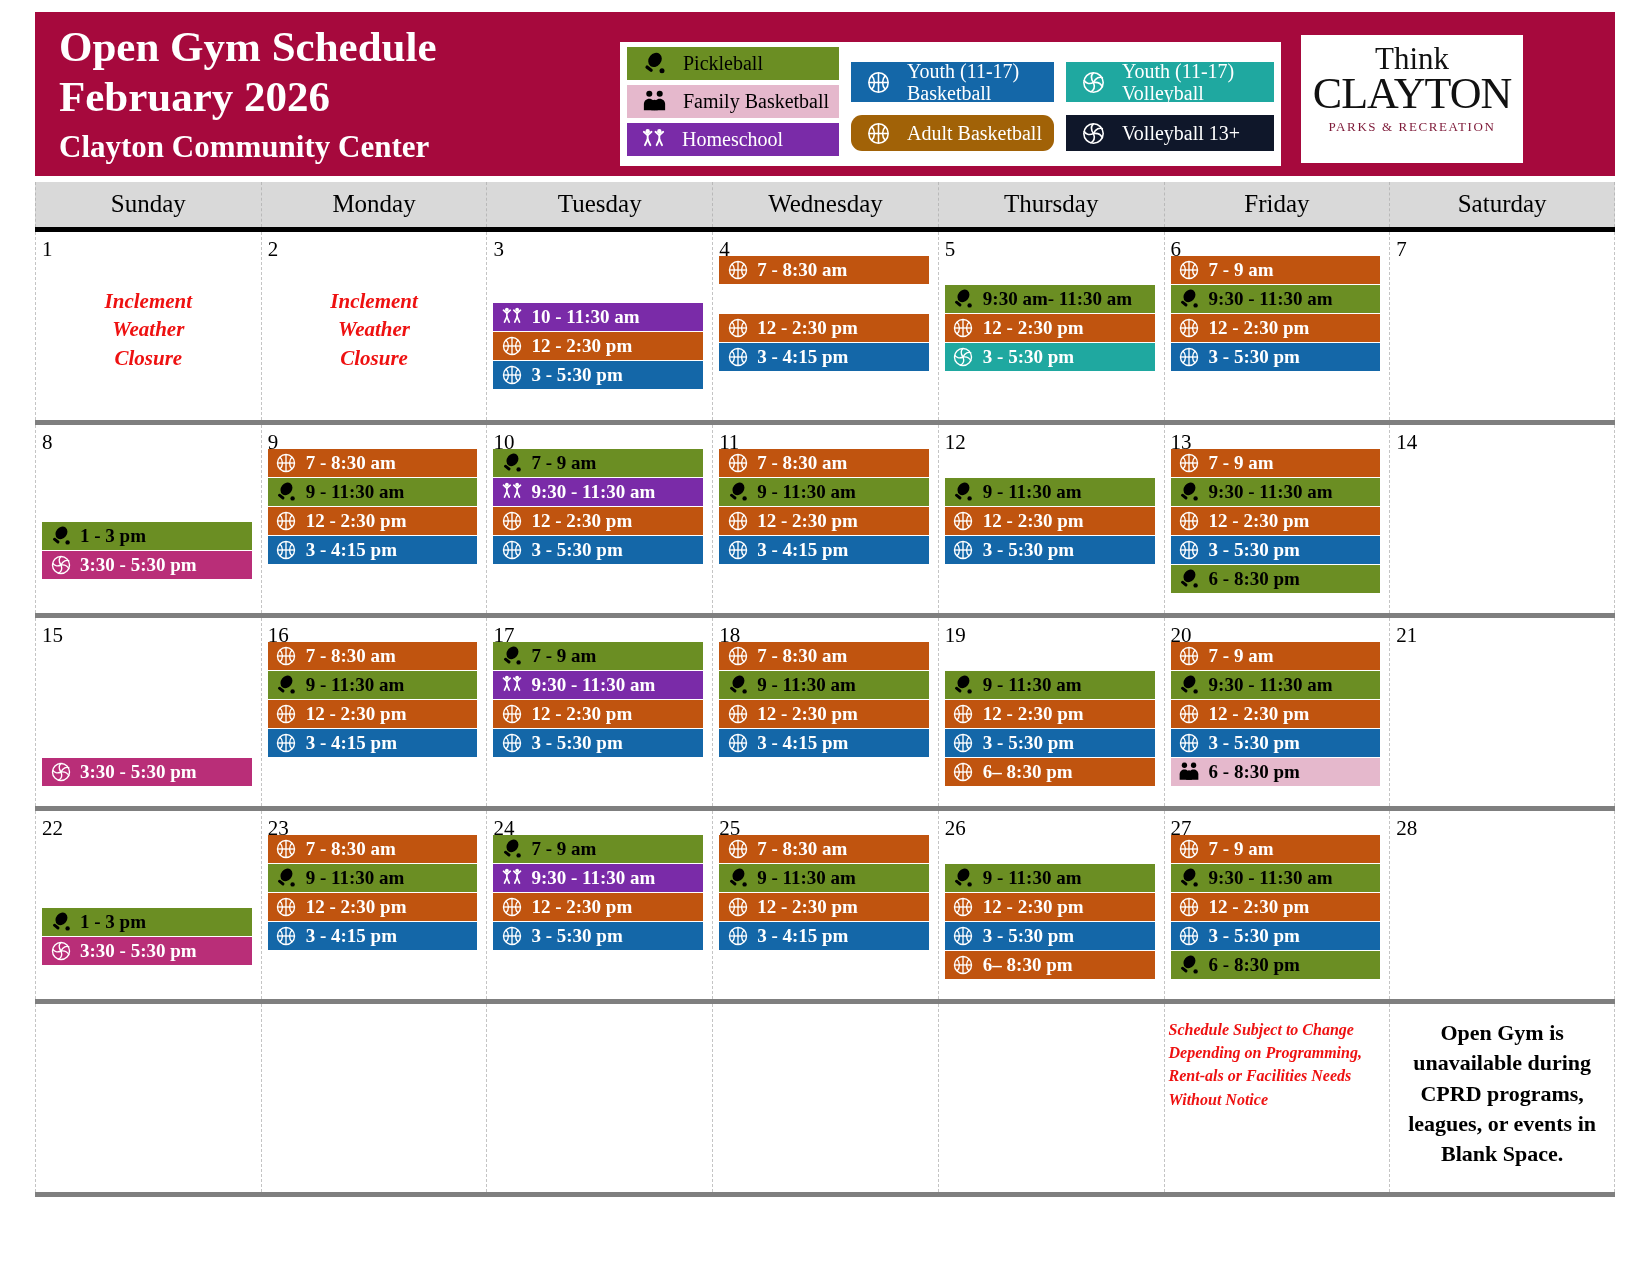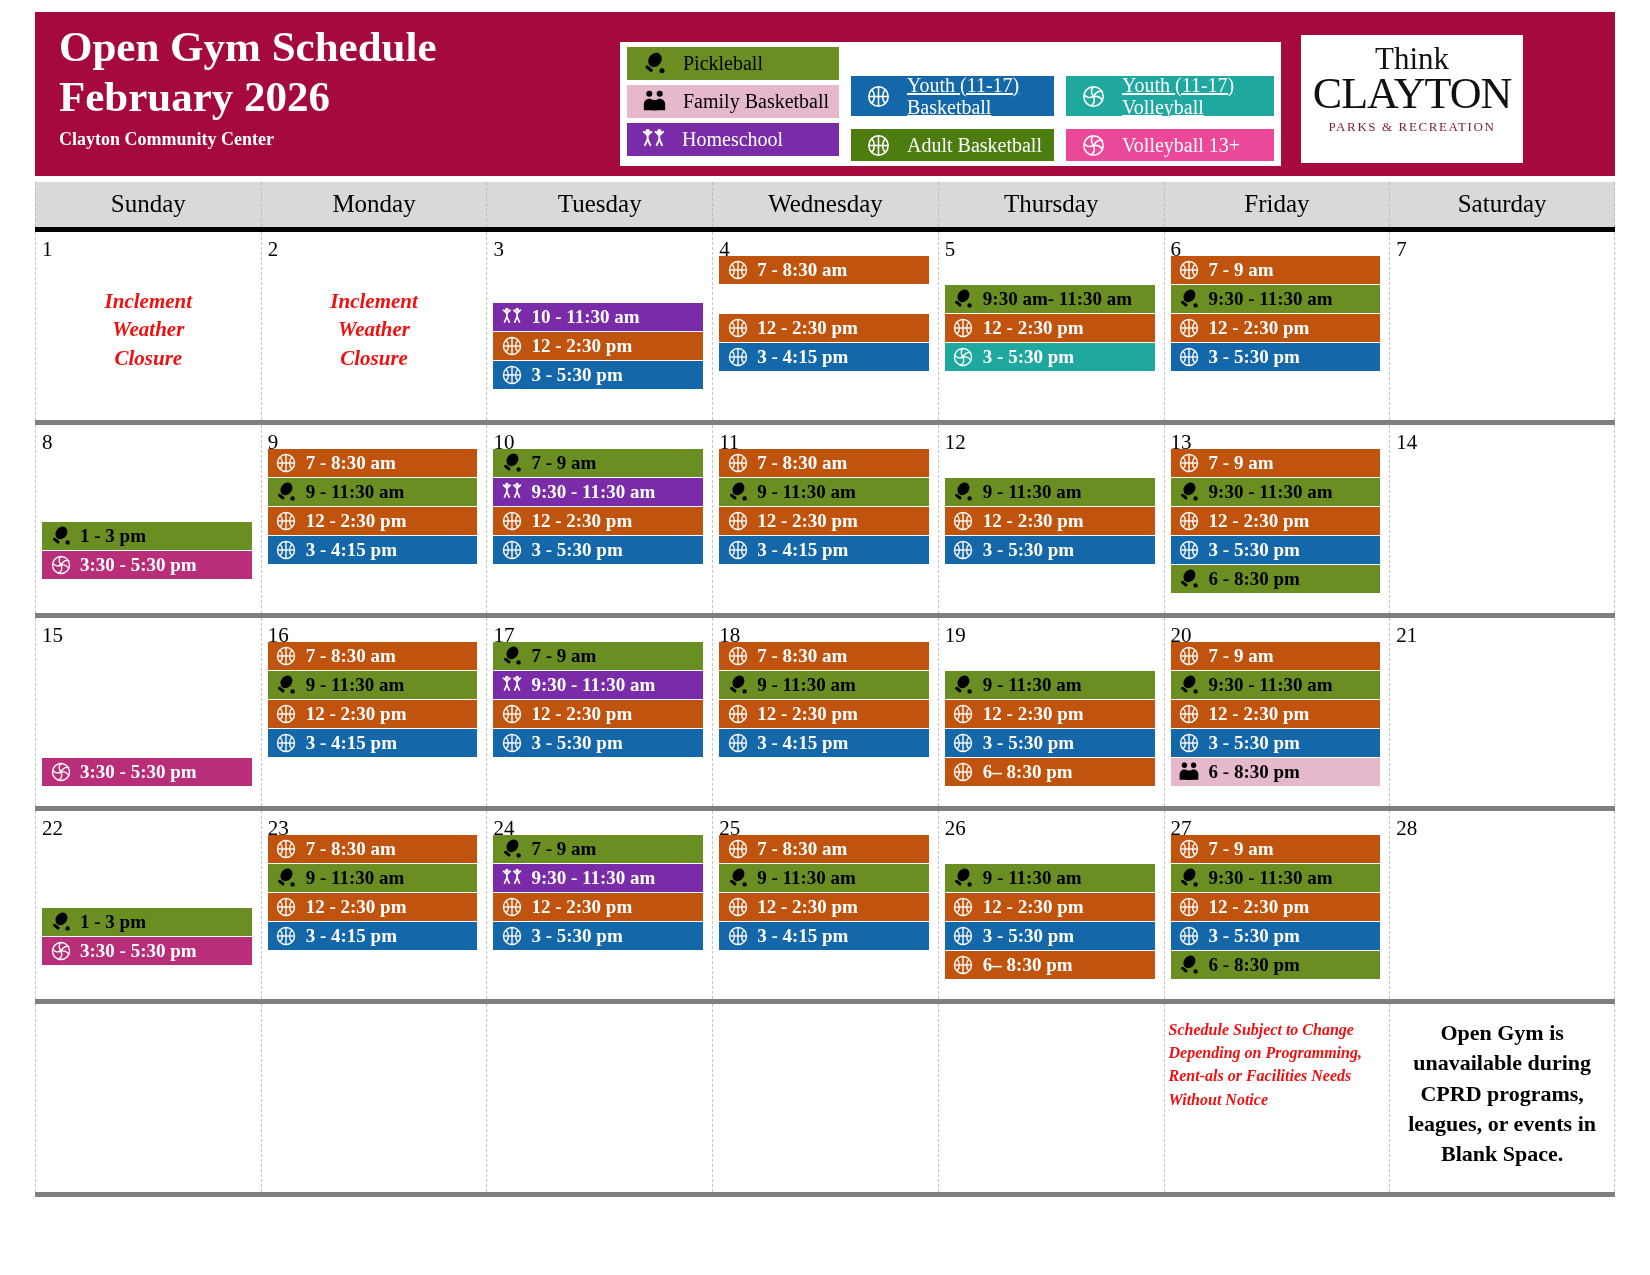--- a/index.html
+++ b/index.html
@@ -2,27 +2,27 @@
 <html style="--maroon: #A6093D; --red: #EE1111;"><head>
 <meta charset="utf-8">
 <style>
   html,body{margin:0;padding:0;background:#fff;}
   body{width:1650px;height:1275px;font-family:"Liberation Serif","DejaVu Serif",serif;position:relative;}
 
   
   .header-band{margin:12px 35px 0;background:var(--maroon,#A6093D);height:164px;display:flex;align-items:flex-start;}
   .title-block{width:585px;color:#fff;padding:10px 0 0 24px;box-sizing:border-box;}
   .title-line{font-size:43px;font-weight:bold;line-height:1.16;}
-  .subtitle{font-size:18px;font-weight:bold;margin-top:7px;}
+  .subtitle{font-size:31px;font-weight:bold;margin-top:7px;}
 
   .legend-panel{background:#fff;margin-top:30px;padding:5px 7px;display:flex;gap:12px;height:114px;box-sizing:content-box;}
   .legend-col{display:flex;flex-direction:column;}
   .legend-item{display:flex;align-items:center;gap:9px;padding:0 9px;font-size:20px;box-sizing:border-box;}
   .li-single{height:34px;margin-bottom:5px;}
-  .li-first2{height:40px;margin-top:29px;text-decoration:underline;}
+  .li-first2{height:40px;margin-top:15px;}
   .li-second2{height:36px;margin-top:13px;}
   .legend-label2{line-height:1.12;font-size:20px;}
   .col-1{width:212px;} .col-2{width:203px;} .col-3{width:208px;}
 
   .logo-box{background:#fff;width:222px;height:128px;margin:23px 0 0 20px;text-align:center;padding-top:4px;box-sizing:border-box;line-height:1;}
   .logo-think{font-size:31px;color:#111;margin-top:4px;}
   .logo-clayton{font-size:44px;color:#111;letter-spacing:-1px;margin-top:-2px;}
   .logo-parks{font-size:13px;color:#7d1837;letter-spacing:1.6px;margin-top:4px;}
 
   
@@ -113,21 +113,21 @@
                 <circle cx="12" cy="12" r="9.3"></circle>
                 <path d="M12 2.7v18.6"></path>
                 <path d="M2.7 12h18.6"></path>
                 <path d="M5.4 5.4c3.6 3.6 3.6 9.6 0 13.2"></path>
                 <path d="M18.6 5.4c-3.6 3.6-3.6 9.6 0 13.2"></path>
               </g>
             </svg>
           </span>
           <span class="legend-label2">Youth (11-17)<br>Basketball</span>
         </div>
-        <div class="legend-item li-second2" style="background: #4d7c0f; color: rgb(255, 255, 255);">
+        <div class="legend-item li-second2" style="background: #a16207; color: rgb(255, 255, 255); border-radius: 11px;">
           <span class="icn-wrap">
             <svg class="icn icn-lg" viewBox="0 0 24 24">
               <g fill="none" stroke="#FFFFFF" stroke-width="1.5">
                 <circle cx="12" cy="12" r="9.3"></circle>
                 <path d="M12 2.7v18.6"></path>
                 <path d="M2.7 12h18.6"></path>
                 <path d="M5.4 5.4c3.6 3.6 3.6 9.6 0 13.2"></path>
                 <path d="M18.6 5.4c-3.6 3.6-3.6 9.6 0 13.2"></path>
               </g>
             </svg>
@@ -144,21 +144,21 @@
                 <path d="M12 12c-2.5-3.5-2.5-7 0-9.3"></path>
                 <path d="M12 12c2-4.5 6-6 9-4.5"></path>
                 <path d="M12 12c4.3-.5 7.5 1.5 8.6 4.5"></path>
                 <path d="M12 12c1.5 4 .5 7.5-3 9.2"></path>
                 <path d="M12 12c-4 1.8-7.8.8-9.2-2.5"></path>
               </g>
             </svg>
           </span>
           <span class="legend-label2">Youth (11-17)<br>Volleyball</span>
         </div>
-        <div class="legend-item li-second2" style="background: #ec4899; color: rgb(255, 255, 255); text-align: center;">
+        <div class="legend-item li-second2" style="background: #0f172a; color: rgb(255, 255, 255); text-align: center;">
           <span class="icn-wrap">
             <svg class="icn icn-lg" viewBox="0 0 24 24">
               <g fill="none" stroke="#FFFFFF" stroke-width="1.5">
                 <circle cx="12" cy="12" r="9.3"></circle>
                 <path d="M12 12c-2.5-3.5-2.5-7 0-9.3"></path>
                 <path d="M12 12c2-4.5 6-6 9-4.5"></path>
                 <path d="M12 12c4.3-.5 7.5 1.5 8.6 4.5"></path>
                 <path d="M12 12c1.5 4 .5 7.5-3 9.2"></path>
                 <path d="M12 12c-4 1.8-7.8.8-9.2-2.5"></path>
               </g>

